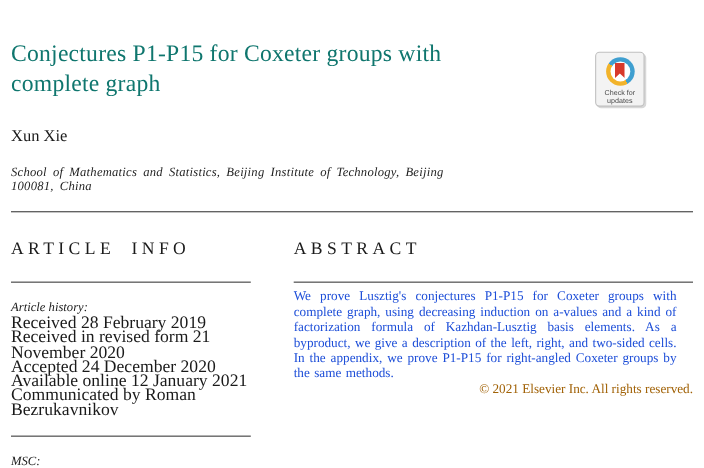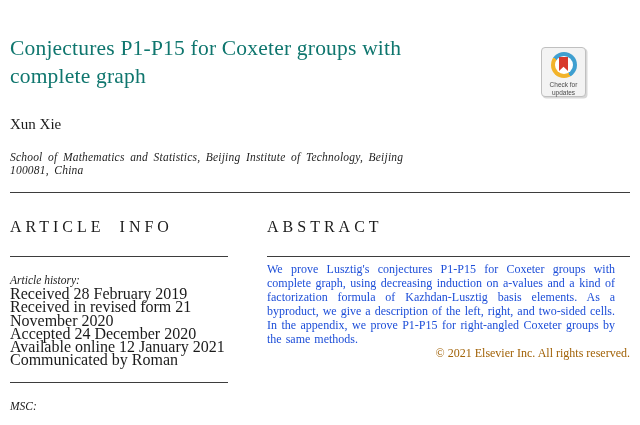--- a/index.html
+++ b/index.html
@@ -94,20 +94,21 @@
     <div class="section-heading">ARTICLE INFO</div>
     <div class="rule col-rule"></div>
     <div class="info-label">Article history:</div>
     <div class="info-lines">
         <div class="info-line">Received 28 February 2019</div>
         <div class="info-line">Received in revised form 21</div>
         <div class="info-line">November 2020</div>
         <div class="info-line">Accepted 24 December 2020</div>
         <div class="info-line">Available online 12 January 2021</div>
         <div class="info-line">Communicated by Roman</div>
+        <div class="info-line">Bezrukavnikov</div>
       </div>
     <div class="rule col-rule msc-rule"></div>
     <div class="info-label">MSC:</div>
   </div>
 
   <div class="col-right">
     <div class="section-heading">ABSTRACT</div>
     <div class="rule col-rule"></div>
     <p class="abstract-text">We prove Lusztig's conjectures P1-P15 for Coxeter groups with complete graph, using decreasing induction on a-values and a kind of factorization formula of Kazhdan-Lusztig basis elements. As a byproduct, we give a description of the left, right, and two-sided cells. In the appendix, we prove P1-P15 for right-angled Coxeter groups by the same methods.</p>
     <div class="copyright">© 2021 Elsevier Inc. All rights reserved.</div>

